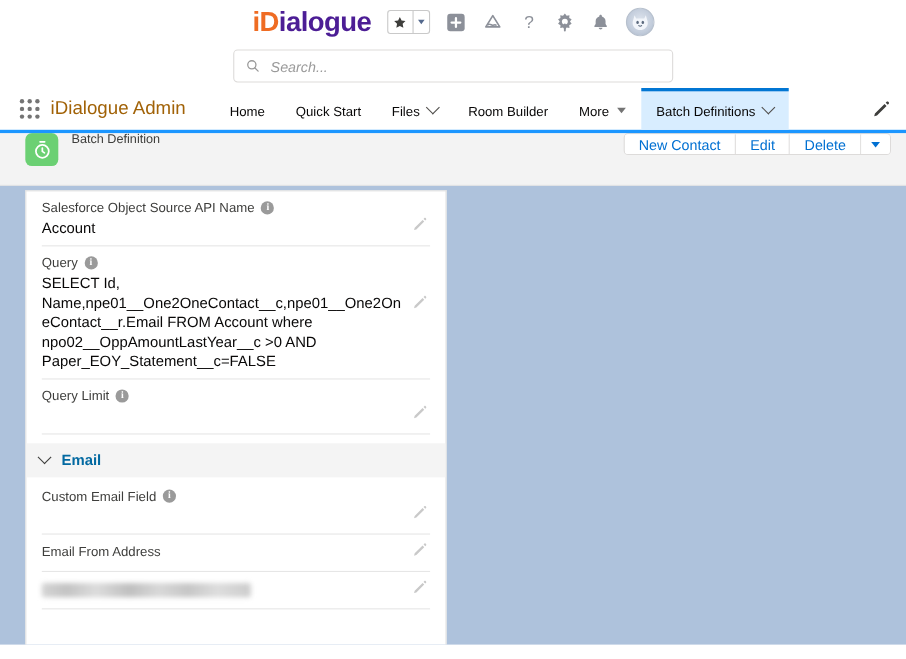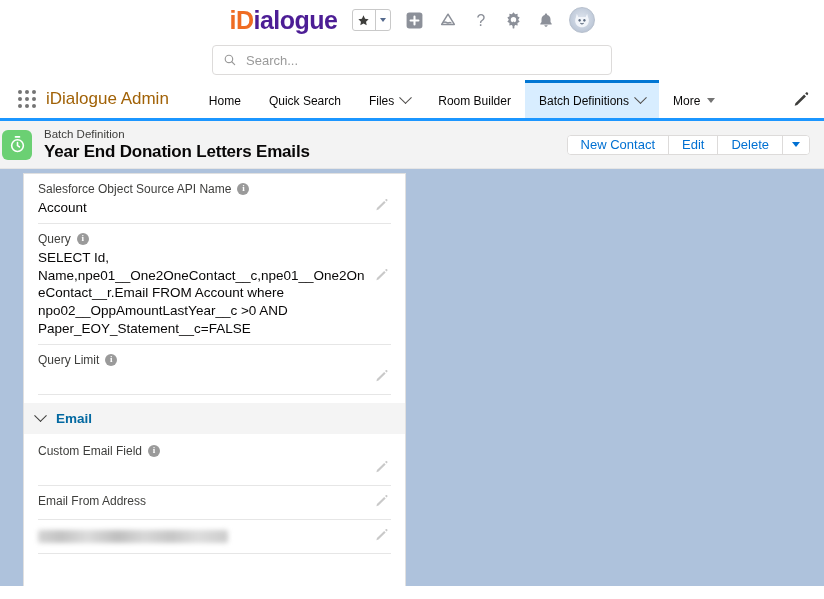--- a/index.html
+++ b/index.html
@@ -91,20 +91,21 @@
   .searchbox {
     width: 400px;
     height: 30px;
     border: 1px solid #dddbda;
     border-radius: 4px;
     background: #fff;
     display: flex;
     align-items: center;
     padding: 0 10px;
     gap: 9px;
+    font-style: italic;
   }
   .searchbox .ph {
     color: #9a9a9a;
     font-size: 13px;
     line-height: 1;
   }
 
   
   .navbar {
     height: 41px;
@@ -171,22 +172,22 @@
     display: flex; align-items: center;
     padding: 0 14px 0 8px;
     margin-left: auto;
   }
 
   
   .rec-header {
     height: 48px;
     background: #f3f3f3;
     display: flex;
-    align-items: center;
-    padding: 0 14px 0 2px;
+    align-items: flex-start;
+    padding: 0 14px 0 23px;
     border-bottom: 1px solid #e5e5e5;
   }
   .rec-icon {
     width: 30px; height: 30px;
     border-radius: 6px;
     background: #6bd073;
     display: flex; align-items: center; justify-content: center;
     flex: none;
   }
   .rec-titles { margin-left: 12px; line-height: 1.15; }
@@ -430,57 +431,56 @@
         <i></i>
     </span>
   </div>
   <div class="appname">iDialogue Admin</div>
 
   <div class="navitems">
     <div class="navitem">
       <span>Home</span>
     </div>
     <div class="navitem">
-      <span>Quick Search</span>
+      <span>Quick Start</span>
     </div>
     <div class="navitem">
       <span>Files</span>
       <span class="chev-thin"></span>
     </div>
     <div class="navitem">
       <span>Room Builder</span>
     </div>
+    <div class="navitem">
+      <span>More</span>
+      <span class="navcaret"></span>
+    </div>
     <div class="navitem active">
       <span>Batch Definitions</span>
       <span class="chev-thin"></span>
-    </div>
-    <div class="navitem">
-      <span>More</span>
-      <span class="navcaret"></span>
     </div>
   </div>
 
   <div class="nav-pencil">
     <svg width="17" height="17" viewBox="0 0 24 24">
       <path fill="#3e3e3c" d="M3.4 17.2l-1 3.6 3.6-1L18.3 7.6l-2.6-2.6zM19.9 6l1.2-1.2c.6-.6.6-1.5 0-2.1l-.6-.6c-.6-.6-1.5-.6-2.1 0L17.2 3.4z"></path>
     </svg>
   </div>
 </div>
 
 <div class="rec-header">
   <div class="rec-icon">
     <svg width="19" height="19" viewBox="0 0 24 24">
       <path d="M9.4 2.4h5.2" stroke="#fff" stroke-width="2" stroke-linecap="round"></path>
       <circle cx="12" cy="13.4" r="7.4" fill="none" stroke="#fff" stroke-width="2"></circle>
       <path d="M12 9.6v3.8l2.4 1.7" stroke="#fff" stroke-width="2" stroke-linecap="round" fill="none"></path>
     </svg>
   </div>
   <div class="rec-titles">
     <div class="rec-type">Batch Definition</div>
-    <div class="rec-title">Year End Donation Letters Emails</div>
   </div>
 
   <div class="btn-group">
     <div class="btn">New Contact</div>
     <div class="btn">Edit</div>
     <div class="btn">Delete</div>
     <div class="btn btn-caret">
       <span class="tri"></span>
     </div>
   </div>

